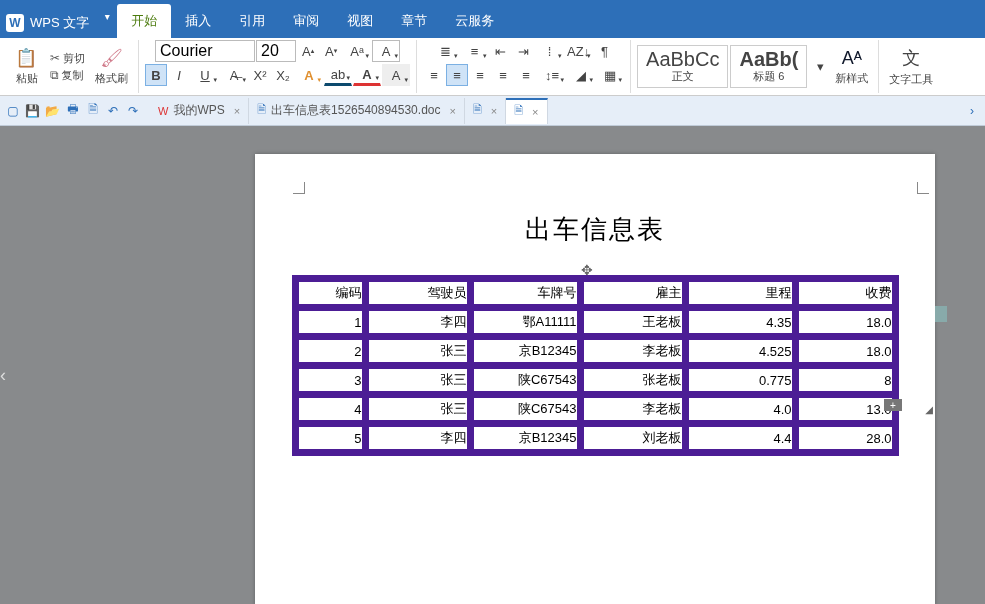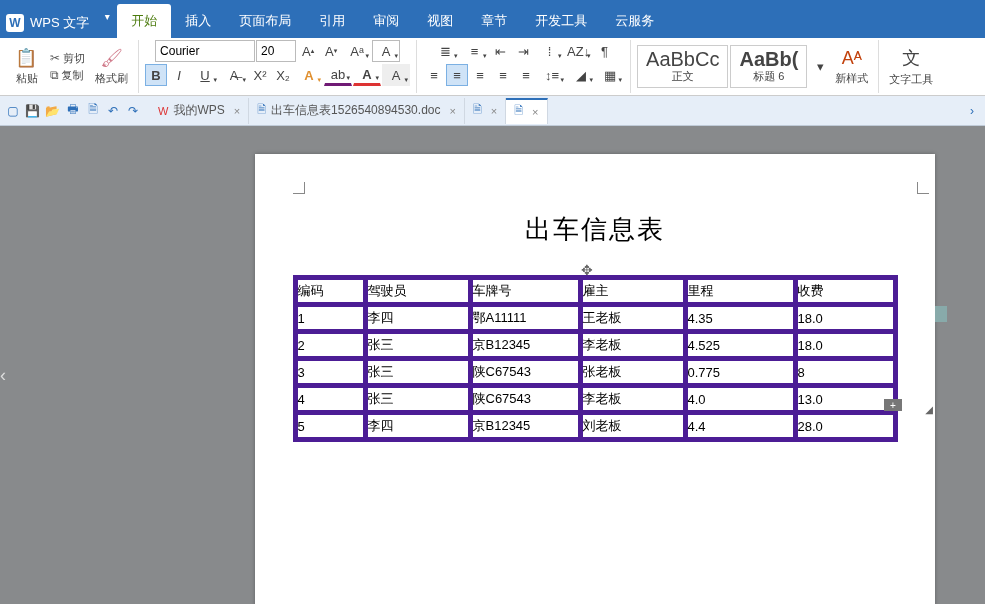--- a/index.html
+++ b/index.html
@@ -10,42 +10,42 @@
 .menu-item { padding: 8px 14px; color: #fff; font-size: 13px; cursor: pointer; }
 .menu-item.active { background: #fff; color: #4d7c0f; border-radius: 3px 3px 0 0; }
 .save-dd { width: 20px; color: #fff; text-align: center; font-size: 10px; padding-bottom: 6px; align-self: center;}
 .ribbon { background: #fff; border-bottom: 1px solid #ccc; height: 58px; display: flex; align-items: center; padding: 2px 4px; }
 .group { display: flex; align-items: center; border-right: 1px solid #ddd; height: 100%; padding: 0 6px; }
 .big-btn { display: flex; flex-direction: column; align-items: center; font-size: 11px; color: #444; padding: 2px 4px; cursor: pointer; min-width: 34px; }
 .big-btn .ic { font-size: 18px; margin-bottom: 2px; }
 .stack { display: flex; flex-direction: column; gap: 2px; margin-left: 4px; }
 .mini { display: flex; align-items: center; gap: 3px; font-size: 11px; color: #444; cursor: pointer; padding: 0 2px; }
 .mini .ic { font-size: 12px; color: #555; }
-.font-sel { height: 22px; font-size: 12px; border: 1px solid #bbb; padding: 0 4px; }
+.font-sel { height: 22px; font-size: 16px; border: 1px solid #bbb; padding: 0 4px; }
 .font-name { width: 100px; }
 .font-size { width: 40px; }
 .row-icons { display: flex; align-items: center; gap: 1px; }
 .ibtn { width: 22px; height: 22px; display: flex; align-items: center; justify-content: center; font-size: 13px; color: #444; cursor: pointer; border: 1px solid transparent; }
 .ibtn.active { background: #cfe3f7; border-color: #7bb0e3; }
 .ibtn.dd { width: 28px; position: relative; }
 .ibtn.dd::after { content: "▾"; font-size: 7px; position: absolute; right: 1px; bottom: 1px; }
 .style-box { border: 1px solid #ccc; padding: 3px 8px; font-size: 11px; color: #444; text-align: center; min-width: 52px; margin-right: 2px; cursor: pointer; }
 .style-box .preview { font-size: 20px; line-height: 1; }
 .toolbar2 { height: 30px; background: #e6eef8; border-bottom: 1px solid #c0cbd8; display: flex; align-items: center; padding: 0 4px; gap: 2px; }
 .tb2 { width: 18px; height: 18px; display: flex; align-items: center; justify-content: center; font-size: 12px; color: #2d6fb8; cursor: pointer; }
 .tab-strip { display: flex; align-items: center; margin-left: 6px; height: 100%; flex: 1; overflow: hidden; }
 .tab { display: flex; align-items: center; height: 26px; padding: 0 8px; font-size: 12px; color: #555; border-right: 1px solid #d0d8e2; cursor: pointer; gap: 5px; white-space: nowrap; }
 .tab.active { background: #fff; border-top: 2px solid #2d6fb8; }
 .tab .x { font-size: 11px; color: #888; margin-left: 4px; }
 .tab .ic { color: #2d6fb8; font-size: 11px; }
 .doc-area { position: relative; height: calc(604px - 38px - 58px - 30px); background: #888a8c; overflow: hidden; }
 .page { position: absolute; left: 255px; top: 28px; width: 680px; height: 452px; background: #fff; box-shadow: 0 0 4px rgba(0,0,0,0.3); }
 .doc-title { font-family: Liberation Serif, serif; font-size: 26px; text-align: center; margin-top: 58px; letter-spacing: 2px; }
 .tbl { border-collapse: collapse; margin: 28px auto 0; font-family: "Courier New", "SimSun", monospace; font-size: 13px; }
-.tbl th, .tbl td { border: 5px solid #4c1d95; padding: 2px 0; text-align: left; }
+.tbl th, .tbl td { border: 7px solid #4c1d95; padding: 2px 0; text-align: right; }
 .tbl th { font-weight: normal; }
 .move-handle { position: absolute; left: 326px; top: 108px; font-size: 14px; color: #666; }
 .add-row { position: absolute; left: 629px; top: 245px; width: 18px; height: 12px; background: #777; color: #fff; font-size: 10px; display: flex; align-items: center; justify-content: center; }
 .page-corner-tl { position: absolute; left: 38px; top: 28px; width: 12px; height: 12px; border-right: 1px solid #888; border-bottom: 1px solid #888; }
 .page-corner-tr { position: absolute; right: 6px; top: 28px; width: 12px; height: 12px; border-left: 1px solid #888; border-bottom: 1px solid #888; }
 .side-left { position: absolute; left: 0; top: 50%; font-size: 18px; color: #ddd; }
 .side-right { position: absolute; right: 38px; top: 180px; width: 12px; height: 16px; background: #8aa; }
 .c1{width:70px}.c2{width:105px}.c3{width:110px}.c4{width:105px}.c5{width:110px}.c6{width:100px}
 .fmt-col { display: flex; flex-direction: column; gap: 2px; }
 .resize-handle { position: absolute; right: 2px; top: 250px; font-size: 10px; color: #666; }
@@ -54,26 +54,24 @@
 <body>
 
 <div class="title-bar">
   <div class="wps-logo">
     <div class="w">W</div>
     <span>WPS 文字</span>
   </div>
   <div class="save-dd">▾</div>
   <div class="menu-item active">开始</div>
   <div class="menu-item">插入</div>
-  <div class="menu-item">页面布局</div>
   <div class="menu-item">引用</div>
   <div class="menu-item">审阅</div>
   <div class="menu-item">视图</div>
   <div class="menu-item">章节</div>
-  <div class="menu-item">开发工具</div>
   <div class="menu-item">云服务</div>
 </div>
 
 <div class="ribbon">
   <div class="group">
     <div class="big-btn">
       <span class="ic">📋</span>
       <span>粘贴</span>
     </div>
     <div class="stack">
@@ -110,21 +108,21 @@
         </span>
       <span class="ibtn dd">
           <u>U</u>
         </span>
       <span class="ibtn dd">A̶</span>
       <span class="ibtn">X²</span>
       <span class="ibtn">X₂</span>
       <span class="ibtn dd" style="color:#e09030">
           <b>A</b>
         </span>
-      <span class="ibtn dd" style="border-bottom:3px solid #701a75">ab</span>
+      <span class="ibtn dd" style="border-bottom:3px solid #0c4a6e">ab</span>
       <span class="ibtn dd" style="border-bottom:3px solid #d33">
           <b>A</b>
         </span>
       <span class="ibtn dd" style="background:#eee">A</span>
     </div>
   </div>
 
   <div class="group fmt-col">
     <div class="row-icons">
       <span class="ibtn dd">≣</span>
@@ -151,21 +149,21 @@
     <div class="style-box">
       <div class="preview">AaBbCc</div>
       <div>正文</div>
     </div>
     <div class="style-box">
       <div class="preview" style="font-weight:bold">AaBb(</div>
       <div>标题 6</div>
     </div>
     <span class="ibtn">▾</span>
     <div class="big-btn">
-      <span class="ic" style="color:#c2410c">Aᴬ</span>
+      <span class="ic" style="color:#0f172a">Aᴬ</span>
       <span>新样式</span>
     </div>
   </div>
 
   <div class="group" style="border-right:none">
     <div class="big-btn">
       <span class="ic">文</span>
       <span>文字工具</span>
     </div>
   </div>

